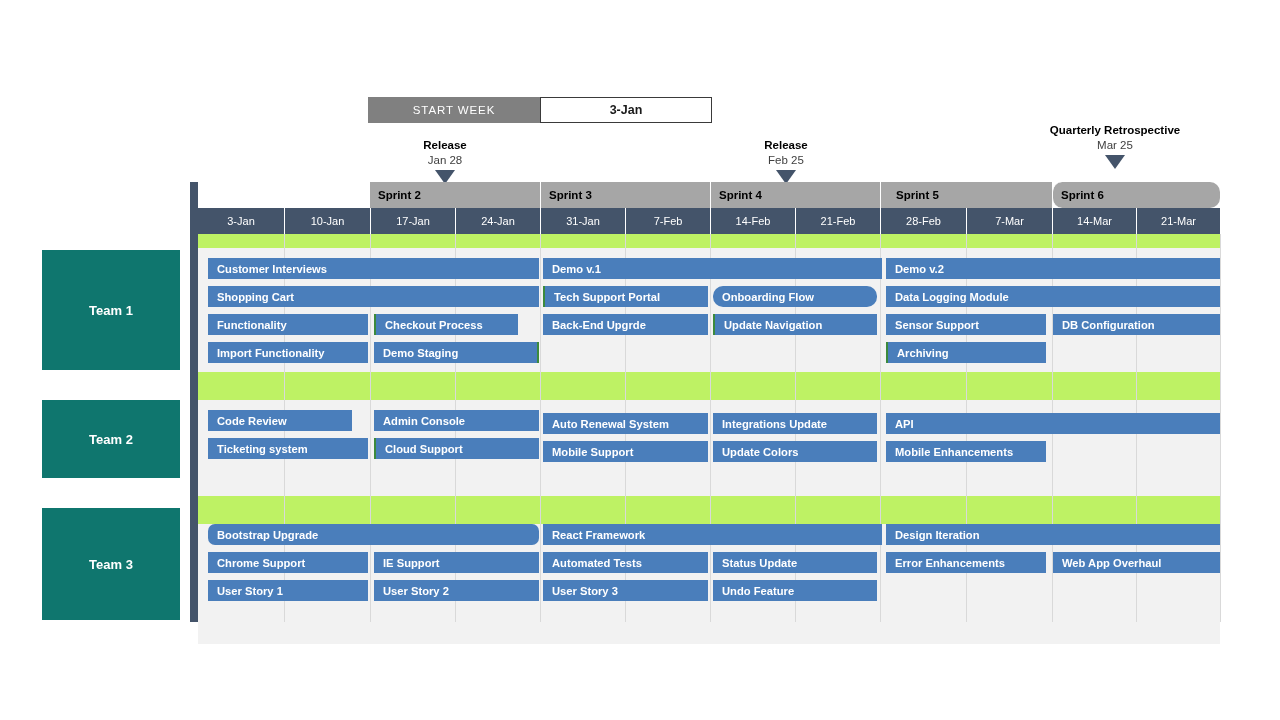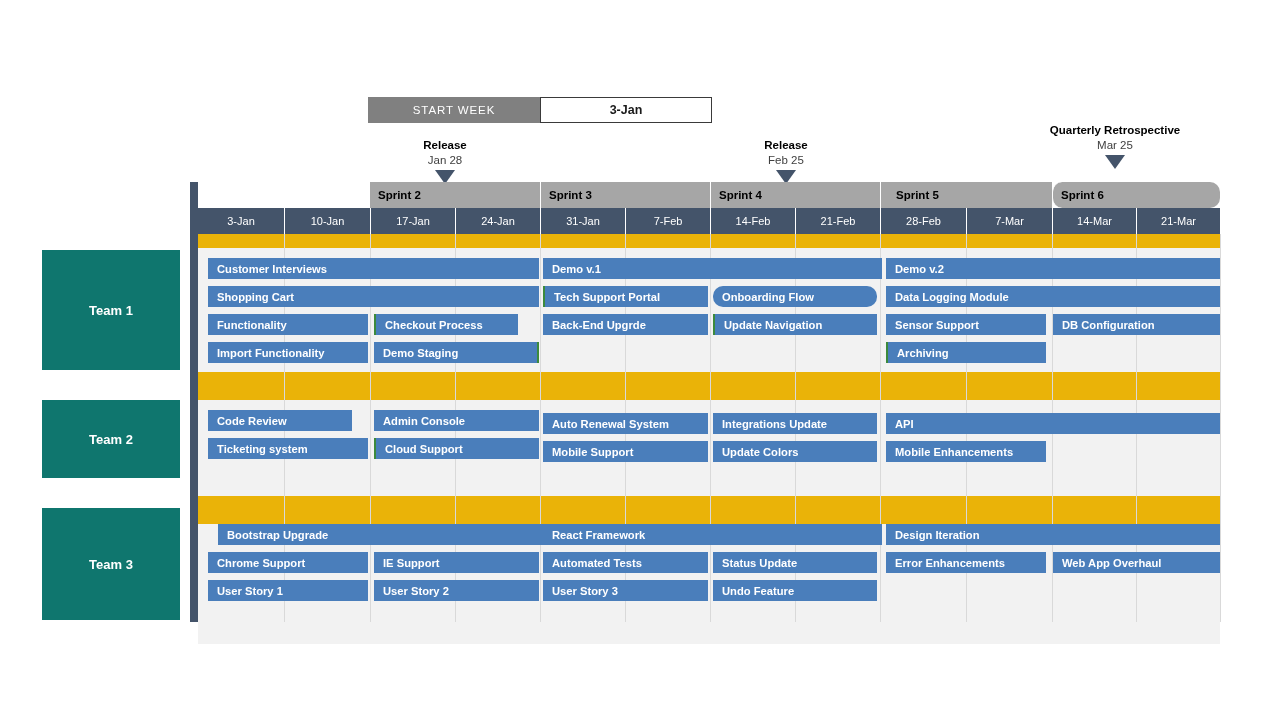--- a/index.html
+++ b/index.html
@@ -60,21 +60,21 @@
     position:absolute; top:0; height:26px;
     background:#44546a; color:#ffffff;
     font-size:11px;
     display:flex; align-items:center; justify-content:center;
     box-sizing:border-box;
     border-left:1.5px solid #ffffff;
   }
   .week-cell:first-child{border-left:none;}
 
   
-  .plot{ position:absolute; left:8px; top:52px; right:0; bottom:0; background:#eab308; }
+  .plot{ position:absolute; left:8px; top:52px; right:0; bottom:0; background:#bef264; }
   .band{ position:absolute; left:0; right:0; background:#f2f2f2; }
   .vline{ position:absolute; top:0; bottom:0; width:1px; background:#d9d9d9; }
 
   .bar{
     position:absolute; height:21px;
     background:#4a7ebb; color:#ffffff;
     font-size:11.2px; font-weight:bold;
     display:flex; align-items:center;
     padding-left:9px; box-sizing:border-box;
     white-space:nowrap; overflow:hidden;
@@ -182,21 +182,21 @@
         <div class="bar" style="left: 10px; width: 144px; top: 176px;">Code Review</div>
         <div class="bar" style="left: 176px; width: 165px; top: 176px;">Admin Console</div>
         <div class="bar" style="left: 345px; width: 165px; top: 179px;">Auto Renewal System</div>
         <div class="bar" style="left: 515px; width: 164px; top: 179px;">Integrations Update</div>
         <div class="bar" style="left: 688px; width: 334px; top: 179px;">API</div>
         <div class="bar" style="left: 10px; width: 160px; top: 204px;">Ticketing system</div>
         <div class="bar accent-left" style="left: 176px; width: 165px; top: 204px;">Cloud Support</div>
         <div class="bar" style="left: 345px; width: 165px; top: 207px;">Mobile Support</div>
         <div class="bar" style="left: 515px; width: 164px; top: 207px;">Update Colors</div>
         <div class="bar" style="left: 688px; width: 160px; top: 207px;">Mobile Enhancements</div>
-        <div class="bar" style="left: 20px; width: 331px; top: 290px;">Bootstrap Upgrade</div>
+        <div class="bar" style="left: 10px; width: 331px; top: 290px; border-radius: 7px;">Bootstrap Upgrade</div>
         <div class="bar" style="left: 345px; width: 339px; top: 290px;">React Framework</div>
         <div class="bar" style="left: 688px; width: 334px; top: 290px;">Design Iteration</div>
         <div class="bar" style="left: 10px; width: 160px; top: 318px;">Chrome Support</div>
         <div class="bar" style="left: 176px; width: 165px; top: 318px;">IE Support</div>
         <div class="bar" style="left: 345px; width: 165px; top: 318px;">Automated Tests</div>
         <div class="bar" style="left: 515px; width: 164px; top: 318px;">Status Update</div>
         <div class="bar" style="left: 688px; width: 160px; top: 318px;">Error Enhancements</div>
         <div class="bar" style="left: 855px; width: 167px; top: 318px;">Web App Overhaul</div>
         <div class="bar" style="left: 10px; width: 160px; top: 346px;">User Story 1</div>
         <div class="bar" style="left: 176px; width: 165px; top: 346px;">User Story 2</div>

